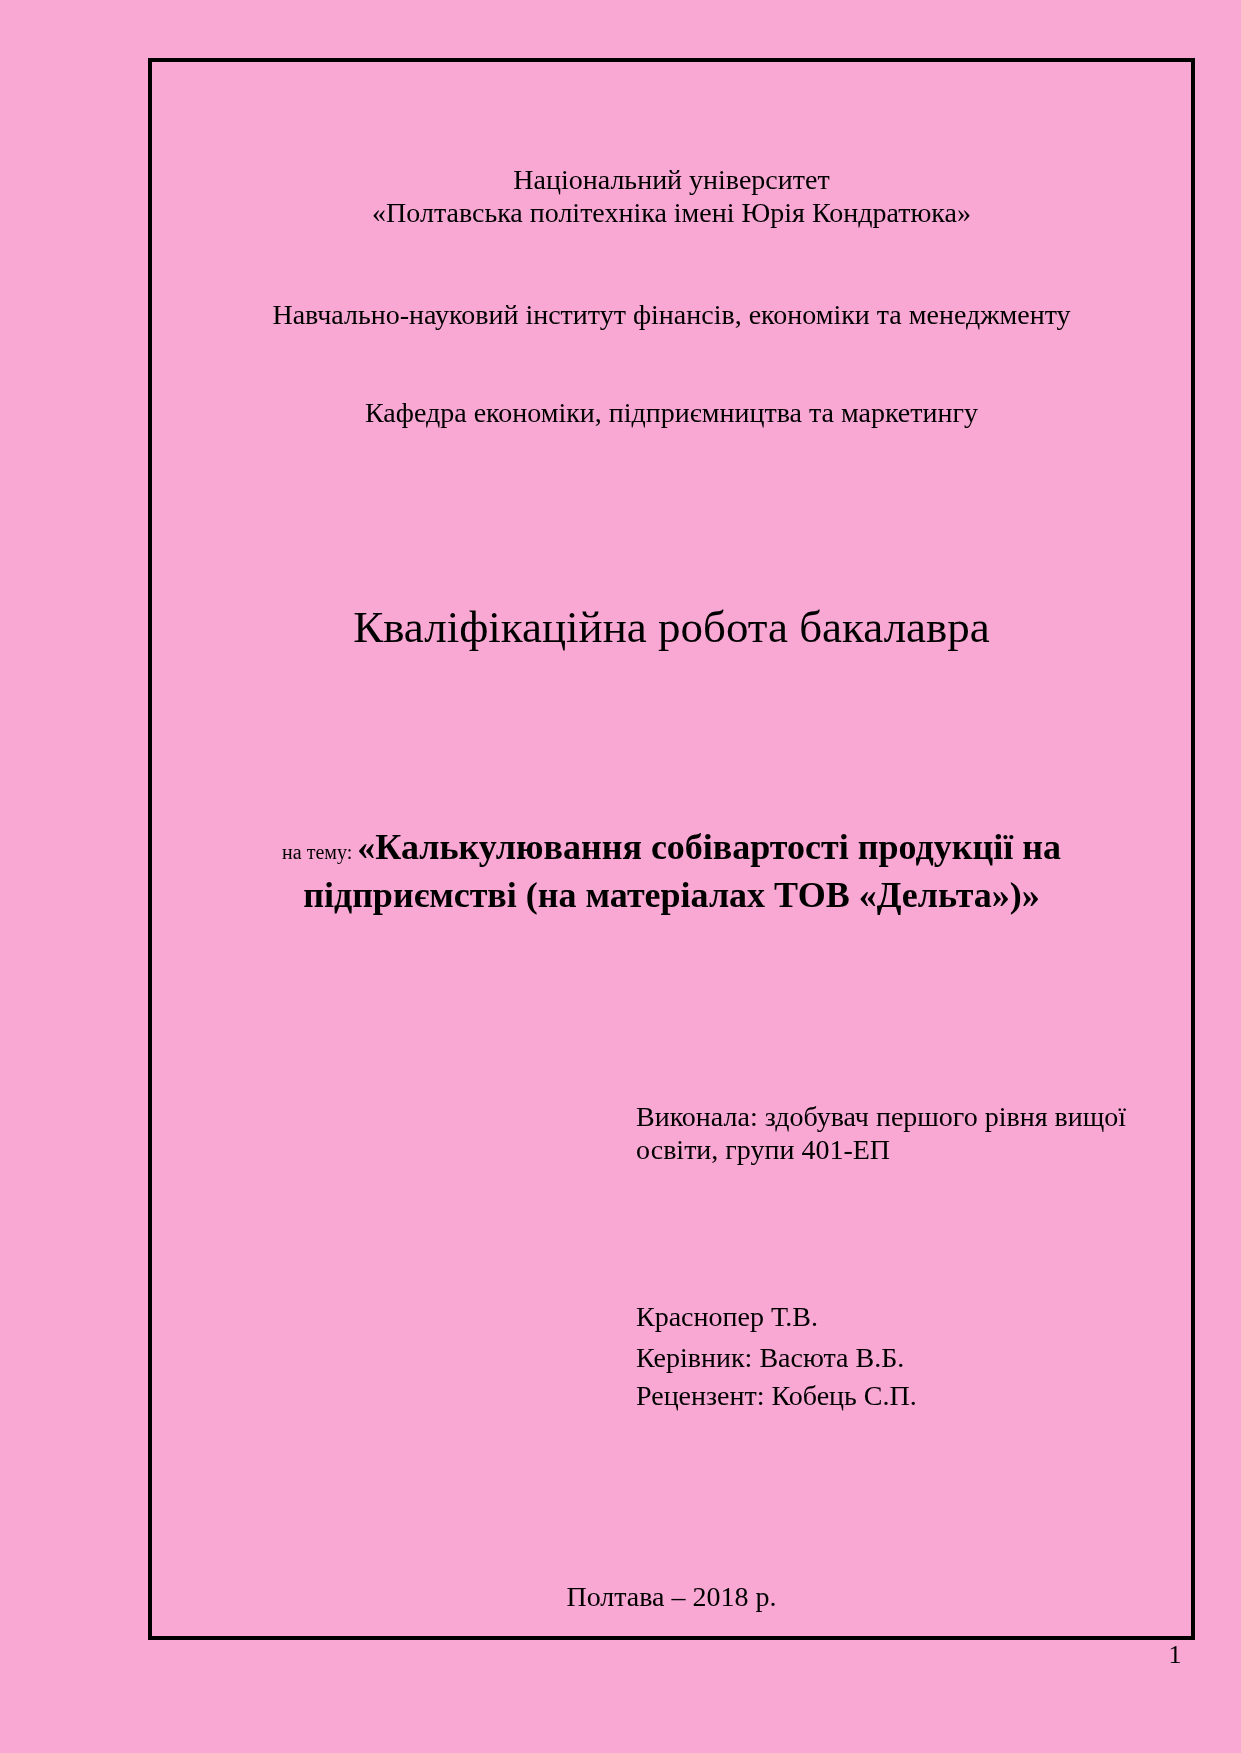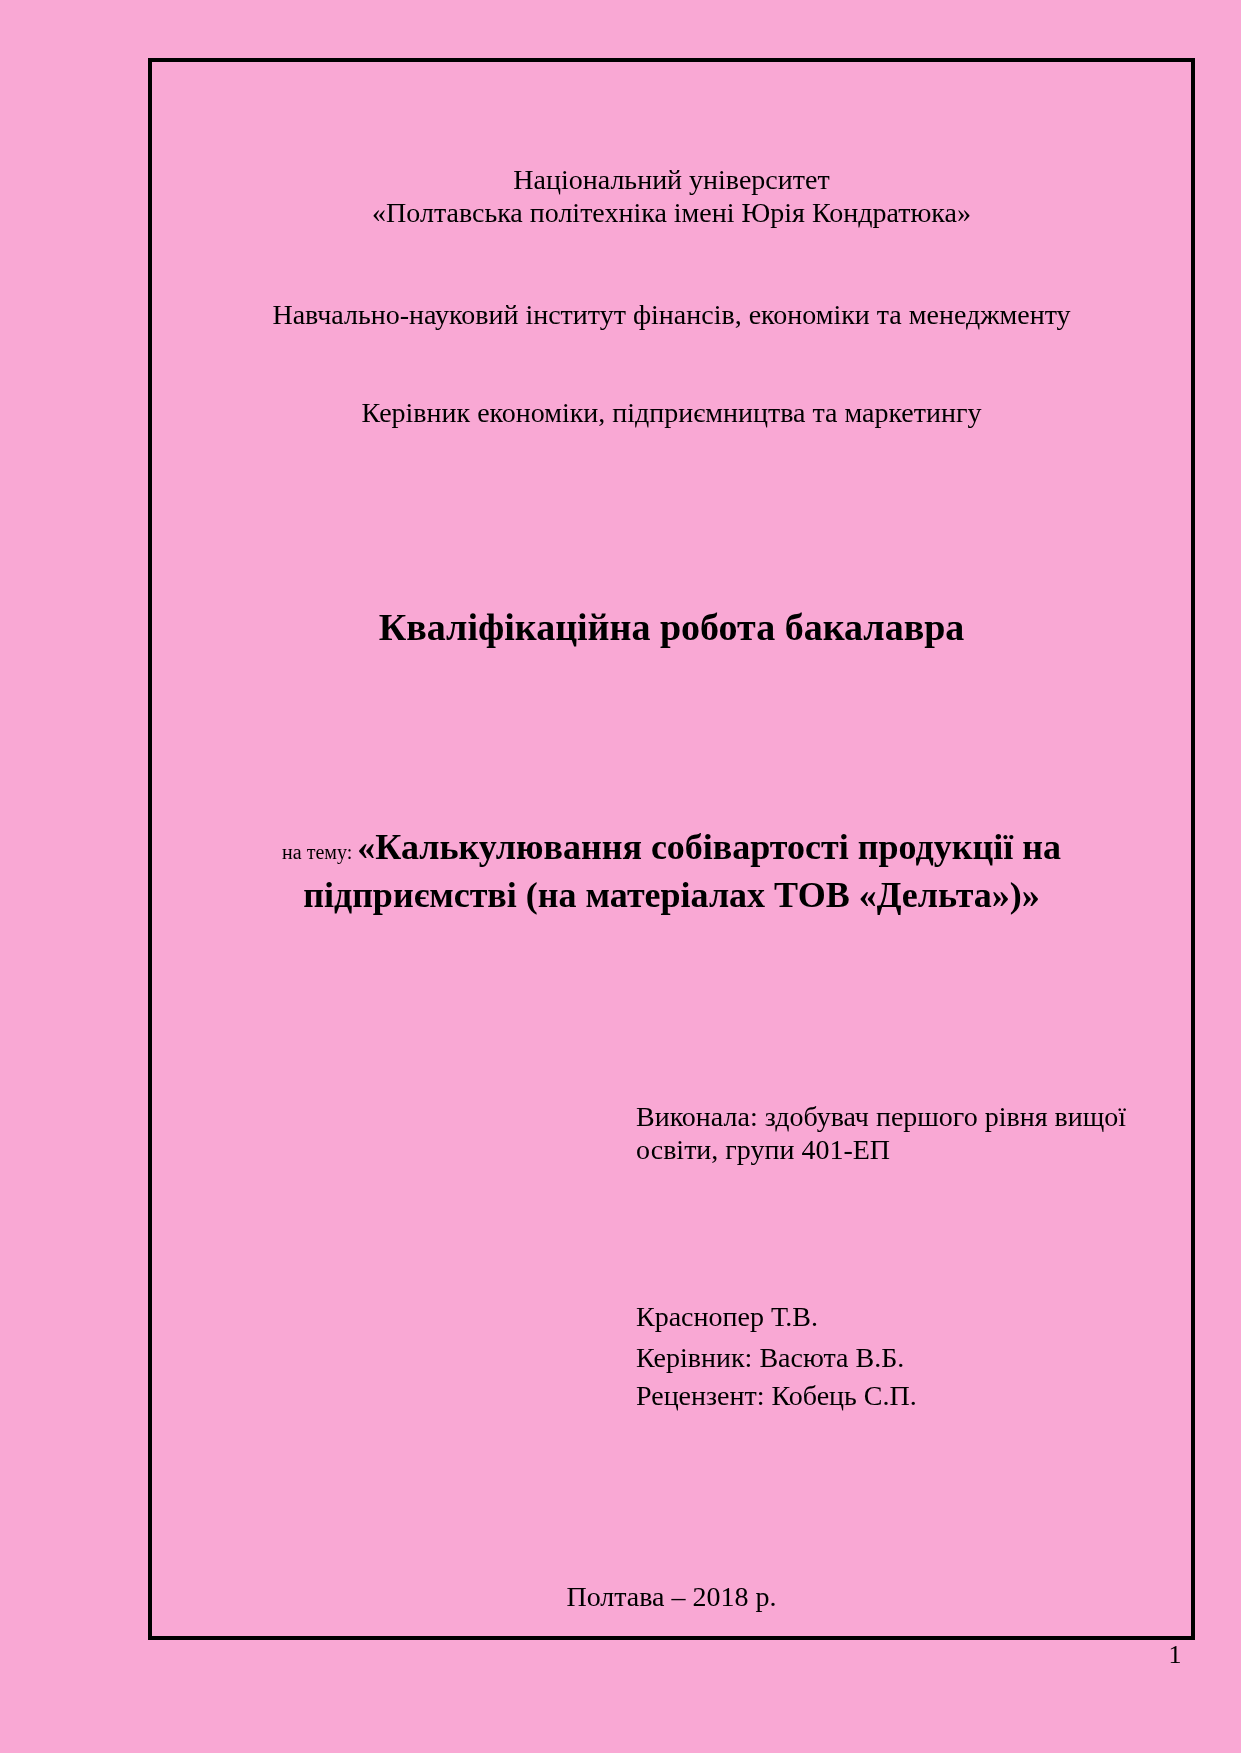--- a/index.html
+++ b/index.html
@@ -35,23 +35,23 @@
   }
   .body-text {
     font-size: 28px;
     line-height: 33px;
   }
   .univ-block { top: 163px; }
   .institute-line { top: 298px; }
   .department-line { top: 396px; }
   .main-title {
     top: 600px;
-    font-size: 38px;
+    font-size: 45px;
     line-height: 54px;
-    font-weight: bold;
+    font-weight: normal;
   }
   .theme-block {
     top: 826px;
     font-size: 36px;
     line-height: 43px;
     font-weight: bold;
   }
   .theme-prefix {
     font-size: 20px;
     font-weight: normal;
@@ -85,21 +85,21 @@
 
   <div class="frame"></div>
 
   <div class="abs centered body-text univ-block">
     <div>Національний університет</div>
     <div>«Полтавська політехніка імені Юрія Кондратюка»</div>
   </div>
 
   <div class="abs centered body-text institute-line">Навчально-науковий інститут фінансів, економіки та менеджменту</div>
 
-  <div class="abs centered body-text department-line">Керівник економіки, підприємництва та маркетингу</div>
+  <div class="abs centered body-text department-line">Кафедра економіки, підприємництва та маркетингу</div>
 
   <div class="abs centered main-title">Кваліфікаційна робота бакалавра</div>
 
   <div class="abs centered theme-block">
     <div><span class="theme-prefix">на тему: </span><span>«Калькулювання собівартості продукції на</span></div>
     <div>підприємстві (на матеріалах ТОВ «Дельта»)»</div>
   </div>
 
   <div class="abs exec-par exec-p1">
     <div>Виконала: здобувач першого рівня вищої</div>

